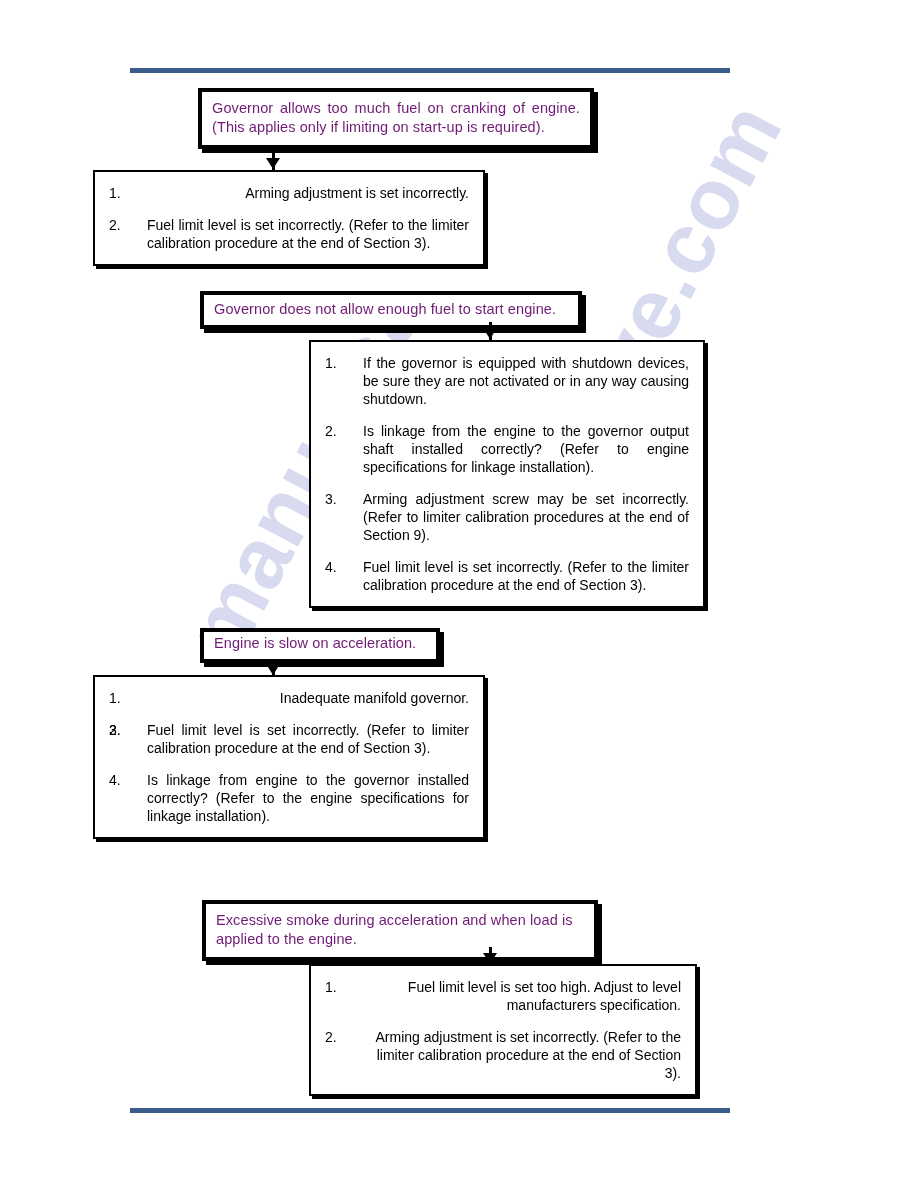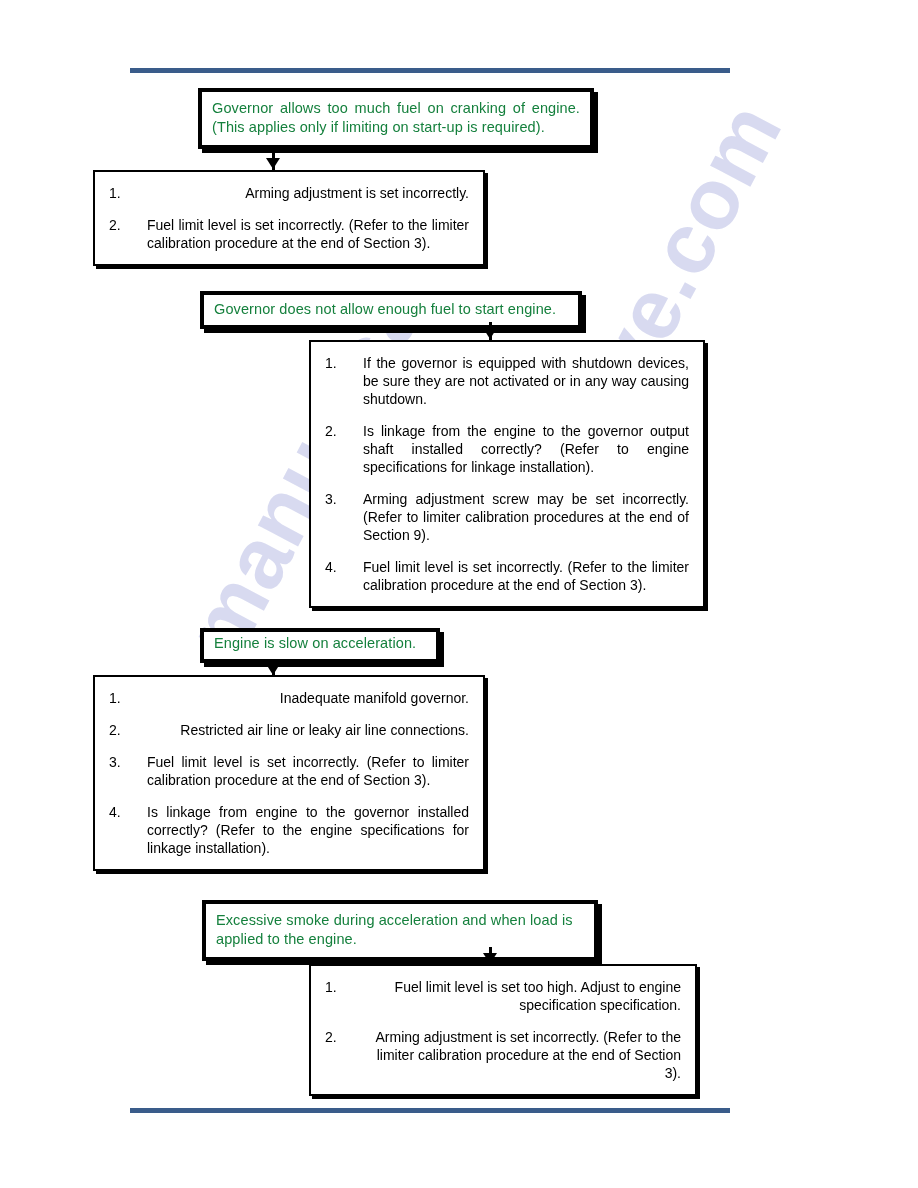--- a/index.html
+++ b/index.html
@@ -81,21 +81,21 @@
 
   
   .banner {
     border: 4px solid #000000;
     padding: 7px 10px 8px 10px;
     box-shadow: 4px 4px 0 0 #000000;
   }
   .banner .banner-text {
     font-size: 14.5px;
     line-height: 19px;
-    color: #15803d;
+    color: #701a75;
     font-weight: 400;
     letter-spacing: .1px;
   }
   .banner.justify .banner-text { text-align: justify; }
 
   
   .causes {
     border: 2px solid #000000;
     padding: 12px 14px 12px 12px;
     box-shadow: 3px 3px 0 0 #000000;
@@ -215,21 +215,20 @@
     <div class="arrowhead" style="left:266px; top:664px;"></div>
 
     <div class="node causes" id="causes-3" style="left:93px; top:675px; width:392px;">
       <ol class="cause-list">
         <li class="nojust">
           <span class="num">1.</span>
           <span class="txt">Inadequate manifold governor.</span>
         </li>
         <li class="nojust">
           <span class="num">2.</span>
-          <span class="txt">Restricted air line or leaky air line connections.</span>
         </li>
         <li>
           <span class="num">3.</span>
           <span class="txt">Fuel limit level is set incorrectly. (Refer to limiter calibration procedure at the end of Section 3).</span>
         </li>
         <li>
           <span class="num">4.</span>
           <span class="txt">Is linkage from engine to the governor installed correctly? (Refer to the engine specifications for linkage installation).</span>
         </li>
       </ol>
@@ -239,21 +238,21 @@
       <div class="banner-text">Excessive smoke during acceleration and when load is applied to the engine.</div>
     </div>
 
     <div class="connector" style="left:489px; top:947px; height:20px;"></div>
     <div class="arrowhead" style="left:483px; top:953px;"></div>
 
     <div class="node causes" id="causes-4" style="left:309px; top:964px; width:388px;">
       <ol class="cause-list">
         <li class="nojust">
           <span class="num">1.</span>
-          <span class="txt">Fuel limit level is set too high. Adjust to engine specification specification.</span>
+          <span class="txt">Fuel limit level is set too high. Adjust to level manufacturers specification.</span>
         </li>
         <li class="nojust">
           <span class="num">2.</span>
           <span class="txt">Arming adjustment is set incorrectly. (Refer to the limiter calibration procedure at the end of Section 3).</span>
         </li>
       </ol>
     </div>
 
   </div>
 </div>

